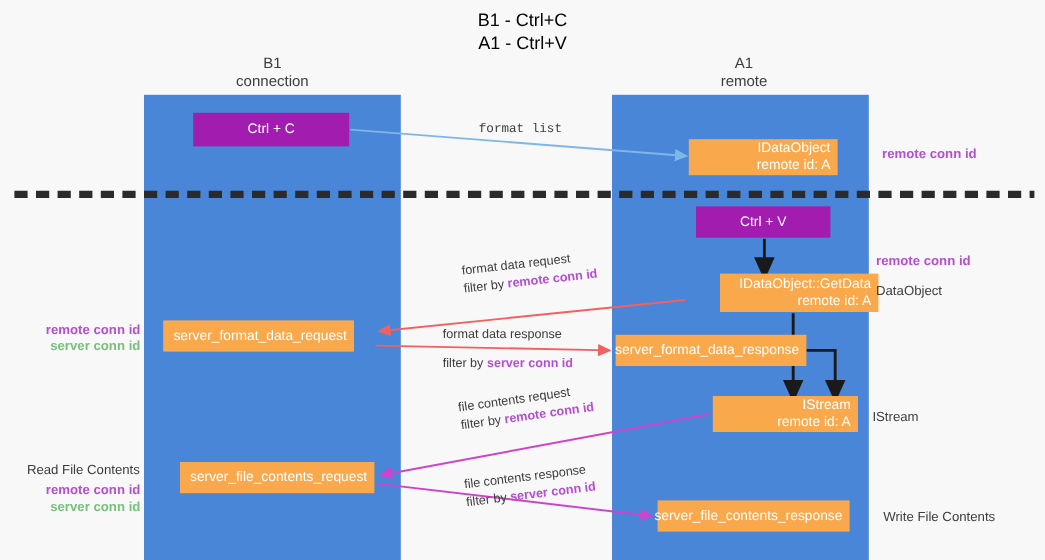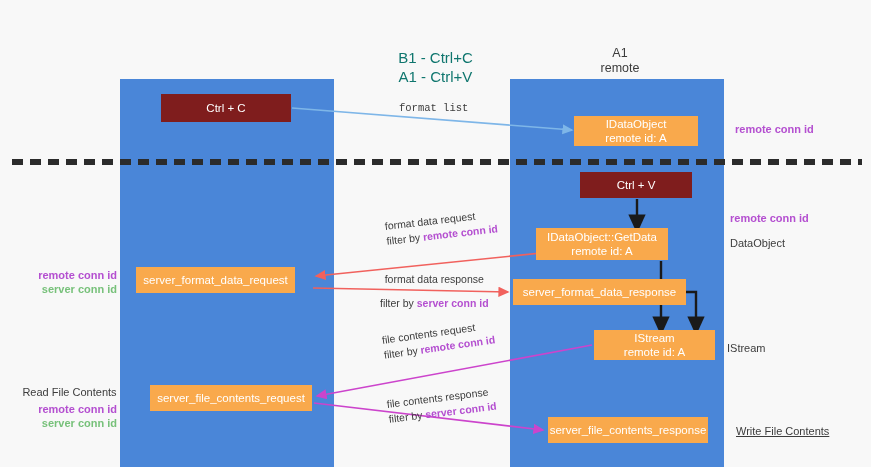--- a/index.html
+++ b/index.html
@@ -30,80 +30,79 @@
     line-height: 15px;
   }
   #head-b1 { left: 147px; top: 46px; width: 160px; }
   #head-a1 { left: 540px; top: 46px; width: 160px; }
 
   #title {
     position: absolute;
     left: 0; top: 8px; width: 871px;
     text-align: center;
     font-size: 15px;
-    color: #0f766e;
+    color: #000000;
     line-height: 19px;
-    margin-top: 40px;
   }
 
   .box {
     position: absolute;
     box-sizing: border-box;
     display: flex;
     flex-direction: column;
     align-items: center;
     justify-content: center;
     color: #ffffff;
     font-size: 11.5px;
     line-height: 14px;
     text-align: center;
     padding: 2px 6px;
   }
-  .box.green { background: #7f1d1d; }
-  .box.orange { background: #f9a94c; }
+  .box.green { background: #a21caf; }
+  .box.orange { background: #f9a94c; align-items: flex-end; }
 
   #box-ctrlc   { left: 161px; top: 94px;  width: 130px; height: 28px; }
   #box-idataobj{ left: 574px; top: 116px; width: 124px; height: 30px; }
   #box-ctrlv   { left: 580px; top: 172px; width: 112px; height: 26px; }
-  #box-getdata { left: 536px; top: 228px; width: 132px; height: 32px; }
+  #box-getdata { left: 600px; top: 228px; width: 132px; height: 32px; }
   #box-sfdreq  { left: 136px; top: 267px; width: 159px; height: 26px; }
-  #box-sfdres  { left: 513px; top: 279px; width: 173px; height: 26px; }
+  #box-sfdres  { left: 513px; top: 279px; width: 159px; height: 26px; }
   #box-istream { left: 594px; top: 330px; width: 121px; height: 30px; }
   #box-sfcreq  { left: 150px; top: 385px; width: 162px; height: 26px; }
   #box-sfcres  { left: 548px; top: 417px; width: 160px; height: 26px; }
 
   .side-label {
     position: absolute;
     font-size: 11px;
     color: #3c3c3c;
     line-height: 14px;
   }
   .purple { color: #b44fd0; font-weight: bold; }
   .green-t { color: #77c17a; font-weight: bold; }
   .plain-b { color: #3c3c3c; }
 
   #lbl-remote1  { left: 735px; top: 122px; }
   #lbl-remote2  { left: 730px; top: 211px; }
   #lbl-dataobj  { left: 730px; top: 236px; }
   #lbl-istream  { left: 727px; top: 341px; }
-  #lbl-write    { left: 736px; top: 424px; text-decoration: underline; }
+  #lbl-write    { left: 736px; top: 424px; }
   #lbl-left1    { left: 22px;  top: 268px; text-align: right; width: 95px;}
   #lbl-read     { left: 22px;  top: 385px; text-align: center; width: 95px;}
   #lbl-left2    { left: 22px;  top: 402px; text-align: right; width: 95px;}
 
   .arrow-label {
     position: absolute;
     font-size: 10.5px;
     color: #3c3c3c;
     line-height: 15px;
     white-space: nowrap;
   }
   #al-formatlist { left: 399px; top: 101px; font-family: Liberation Mono, monospace; }
   #al-fdreq { left: 384px; top: 219px; transform: rotate(-6.5deg); transform-origin: left top; }
-  #al-fdres { left: 380px; top: 272px; text-align: center; }
+  #al-fdres { left: 369px; top: 272px; }
   #al-fcreq { left: 381px; top: 333px; transform: rotate(-8deg); transform-origin: left top; }
   #al-fcres { left: 386px; top: 397px; transform: rotate(-7deg); transform-origin: left top; }
 
   #svg-layer {
     position: absolute;
     left: 0; top: 0;
     width: 871px; height: 467px;
     pointer-events: none;
   }
 </style>
@@ -111,20 +110,22 @@
 <body>
 
 <div id="stage">
 
   <div id="title">
     <div>B1 - Ctrl+C</div>
     <div>A1 - Ctrl+V</div>
   </div>
 
   <div class="col-head" id="head-b1">
+    <div>B1</div>
+    <div>connection</div>
   </div>
   <div class="col-head" id="head-a1">
     <div>A1</div>
     <div>remote</div>
   </div>
 
   <div class="lane" id="lane-b1"></div>
   <div class="lane" id="lane-a1"></div>
 
   <svg id="svg-layer" viewBox="0 0 871 467">

